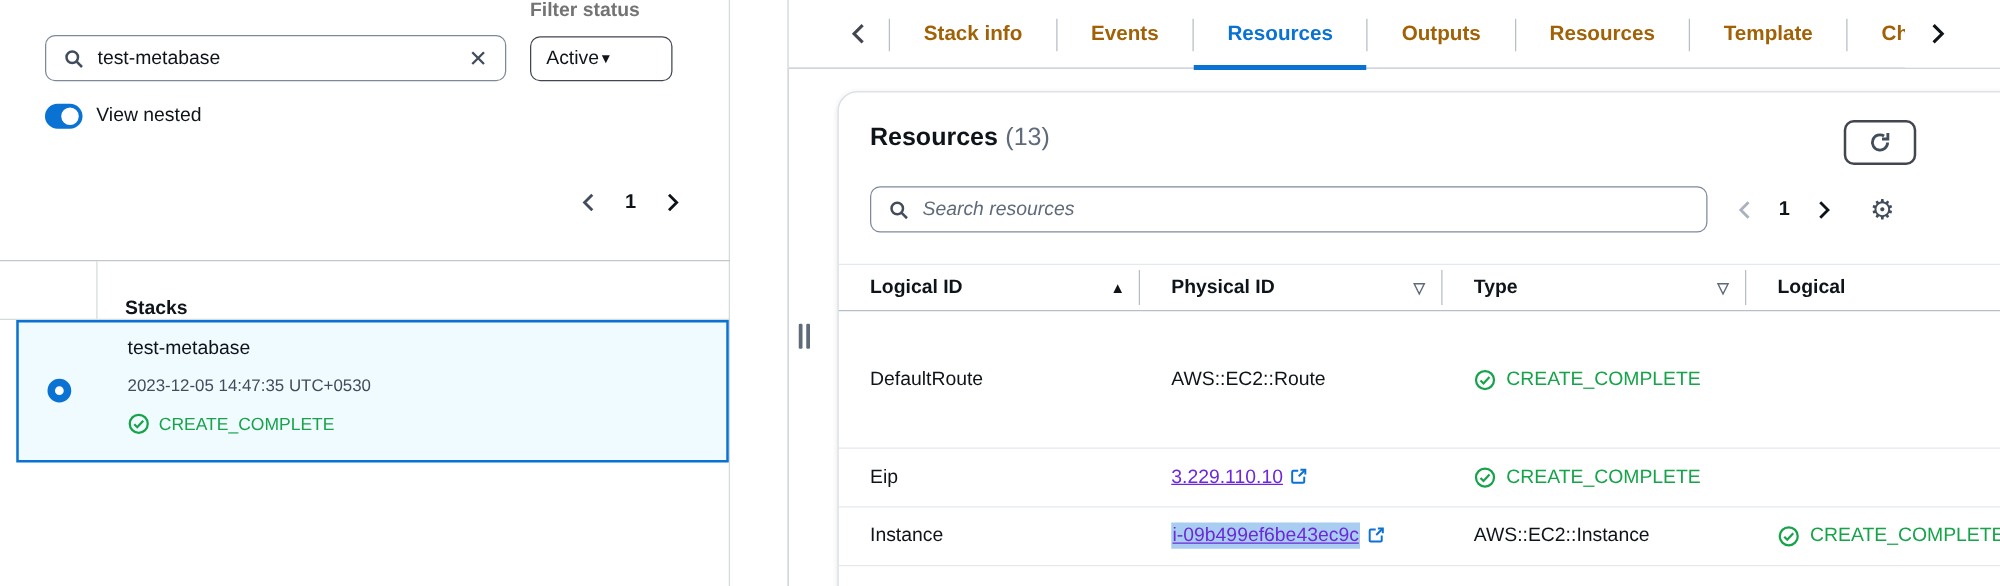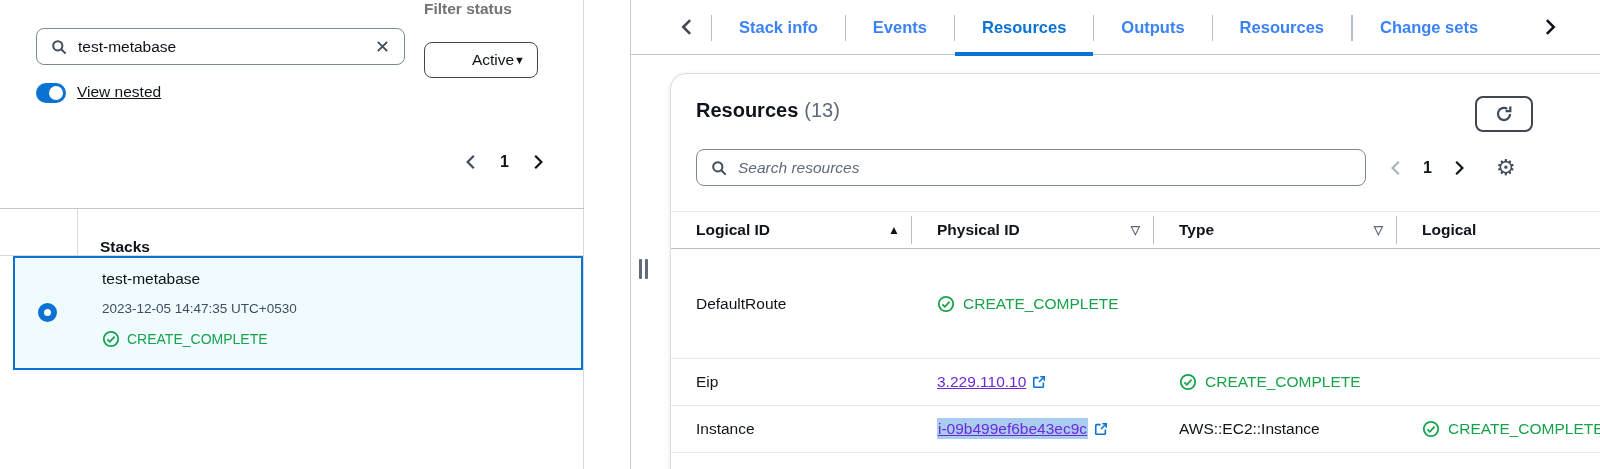--- a/index.html
+++ b/index.html
@@ -14,24 +14,24 @@
   svg { display:block; }
 
   
   .left-panel { position:absolute; left:0; top:0; width:584px; height:469px; background:#fff; border-right:1px solid #d5dbdb; }
 
   .search-box { position:absolute; left:36px; top:28px; width:369px; height:37px; border:1.5px solid #7d8998; border-radius:8px; background:#fff; display:flex; align-items:center; gap:9px; padding:0 12px; }
   .search-box input { flex:1; min-width:0; border:none; outline:none; background:transparent; font-family:"Liberation Sans",sans-serif; font-size:15.5px; color:#0f141a; }
   .icon-btn { background:none; border:none; cursor:pointer; display:flex; align-items:center; justify-content:center; padding:2px; color:#414d5c; }
 
   .filter-label { position:absolute; left:424px; top:0; font-size:15.5px; font-weight:700; color:#737373; }
-  .select { position:absolute; left:424px; top:42px; width:114px; height:36px; border:1.5px solid #424650; border-radius:8px; background:#fff; display:flex; align-items:center; justify-content:flex-end; padding:0 12px; font-size:15.5px; cursor:pointer; }
+  .select { position:absolute; left:424px; top:29px; width:114px; height:36px; border:1.5px solid #424650; border-radius:8px; background:#fff; display:flex; align-items:center; justify-content:flex-start; padding:0 12px; font-size:15.5px; cursor:pointer; }
   .caret-down { font-size:11px; color:#0f141a; }
 
-  .toggle-row { position:absolute; left:36px; top:83px; display:flex; align-items:flex-start; gap:11px;text-decoration:underline; }
+  .toggle-row { position:absolute; left:36px; top:83px; display:flex; align-items:center; gap:11px; }
   .toggle { position:relative; width:30px; height:20px; border-radius:10px; background:#0972d3; cursor:pointer; }
   .toggle-knob { position:absolute; right:3px; top:3px; width:14px; height:14px; border-radius:50%; background:#fff; }
   .toggle-label { font-size:15.5px; }
 
   .lp-pagination { position:absolute; left:460px; top:151px; display:flex; align-items:center; gap:14px; }
   .pg-num { font-size:16px; font-weight:700; padding:0 4px; }
   .chev { color:#414d5c; }
   .chev.dark { color:#0f141a; }
   .chev.disabled { color:#aab3bd; cursor:default; }
 
@@ -51,21 +51,21 @@
   .split-line { position:absolute; left:630px; top:0; width:1px; height:469px; background:#c6cbd1; }
   .split-handle { position:absolute; left:639px; top:259px; display:flex; gap:3px; cursor:col-resize; }
   .split-handle span { width:3px; height:20px; background:#5f6b7a; border-radius:1px; }
 
   
   .right-panel { position:absolute; left:631px; top:0; width:1089px; height:469px; }
 
   .tabs-bar { position:relative; height:55px; border-bottom:1px solid #c1c7cd; background:#fff; }
   .tabs-scroll-left { position:absolute; left:44px; top:15px; }
   .tabs { position:absolute; left:80px; top:0; height:55px; display:flex; align-items:stretch; }
-  .tab { display:flex; align-items:center; padding:0 27px; font-size:16.5px; font-weight:700; color:#3b82f6; white-space:nowrap; cursor:pointer; position:relative; }
+  .tab { display:flex; align-items:center; padding:0 27px; font-size:16.5px; font-weight:700; color:#a16207; white-space:nowrap; cursor:pointer; position:relative; }
   .tab.active { color:#0972d3; }
   .tab.active::after { content:""; position:absolute; left:0; right:0; bottom:-1px; height:4px; background:#0972d3; }
   .tab-divider { width:1px; height:26px; background:#b6bec9; align-self:center; }
   .tabs-scroll-right { position:absolute; left:893px; top:0; width:90px; height:54px; background:#fff; display:flex; align-items:center; padding-left:16px; cursor:pointer; }
 
   
   .resources-card { position:absolute; left:39px; top:73px; width:1031px; height:430px; background:#fff; border:1px solid #d9dee3; border-radius:16px; box-shadow:0 1px 4px rgba(0,28,36,0.10); }
   .res-title { position:absolute; left:25px; top:25px; font-size:20px; font-weight:700; }
   .res-count { font-weight:400; color:#5f6b7a; margin-left:6px; }
   .refresh-btn { position:absolute; left:804px; top:22px; width:58px; height:36px; border:2px solid #424650; border-radius:8px; background:#fff; color:#414d5c; display:flex; align-items:center; justify-content:center; cursor:pointer; }
@@ -192,20 +192,23 @@
         </div>
       <span class="tab-divider"></span>
       <div class="tab">
           <span>Outputs</span>
         </div>
       <span class="tab-divider"></span>
       <div class="tab">
           <span>Resources</span>
         </div>
       <span class="tab-divider"></span>
+      <div class="tab">
+          <span>Template</span>
+        </div>
       <span class="tab-divider"></span>
       <div class="tab">
           <span>Change sets</span>
         </div>
     </div>
     <div class="tabs-scroll-right">
       <svg width="20" height="20" viewBox="0 0 16 16">
           <path d="M5.5 2.5L11 8l-5.5 5.5" fill="none" stroke="#0f141a" stroke-width="2"></path>
         </svg>
     </div>
@@ -265,20 +268,21 @@
           <span>Type</span>
           <span class="sort-down">▽</span>
         </div>
         <div class="th">
           <span>Logical</span>
         </div>
       </div>
 
       <div class="t-row h-tall">
         <div>DefaultRoute</div>
+        <div>AWS::EC2::Route</div>
         <div class="status-cell green">
           <span>
             <svg width="18" height="18" viewBox="0 0 18 18">
                 <circle cx="9" cy="9" r="7.2" fill="none" stroke="currentColor" stroke-width="1.8"></circle>
                 <path d="M5.4 9.4l2.4 2.4 4.8-5.2" fill="none" stroke="currentColor" stroke-width="1.8"></path>
               </svg>
           </span>
           <span class="status-text">CREATE_COMPLETE</span>
         </div>
       </div>

